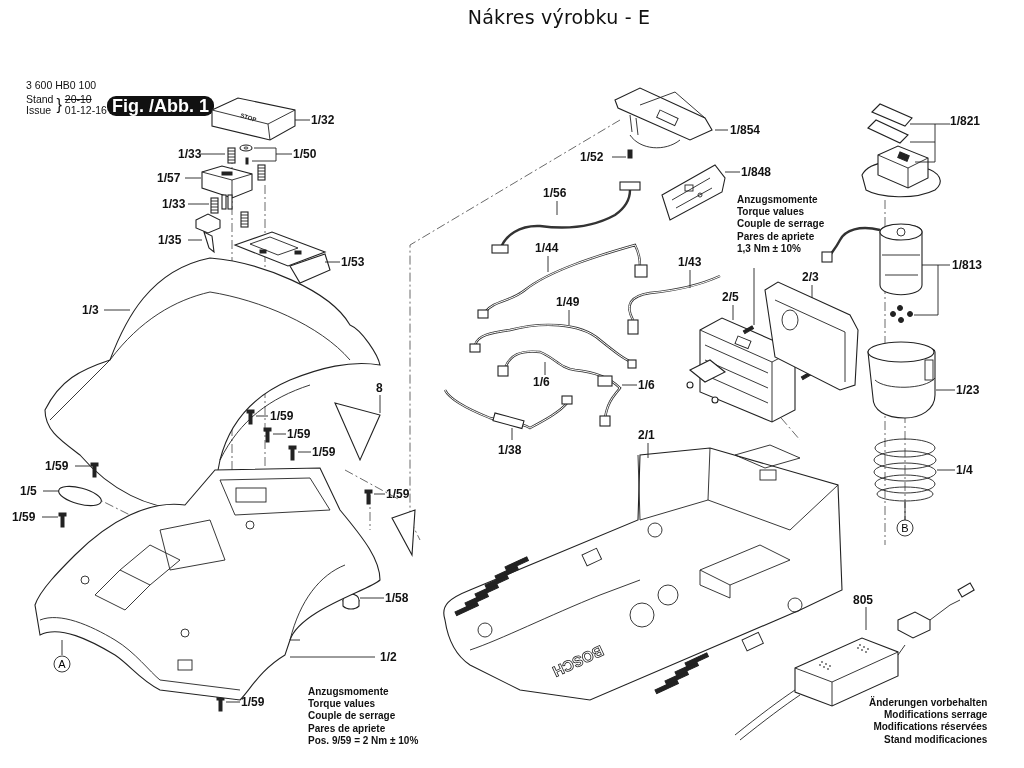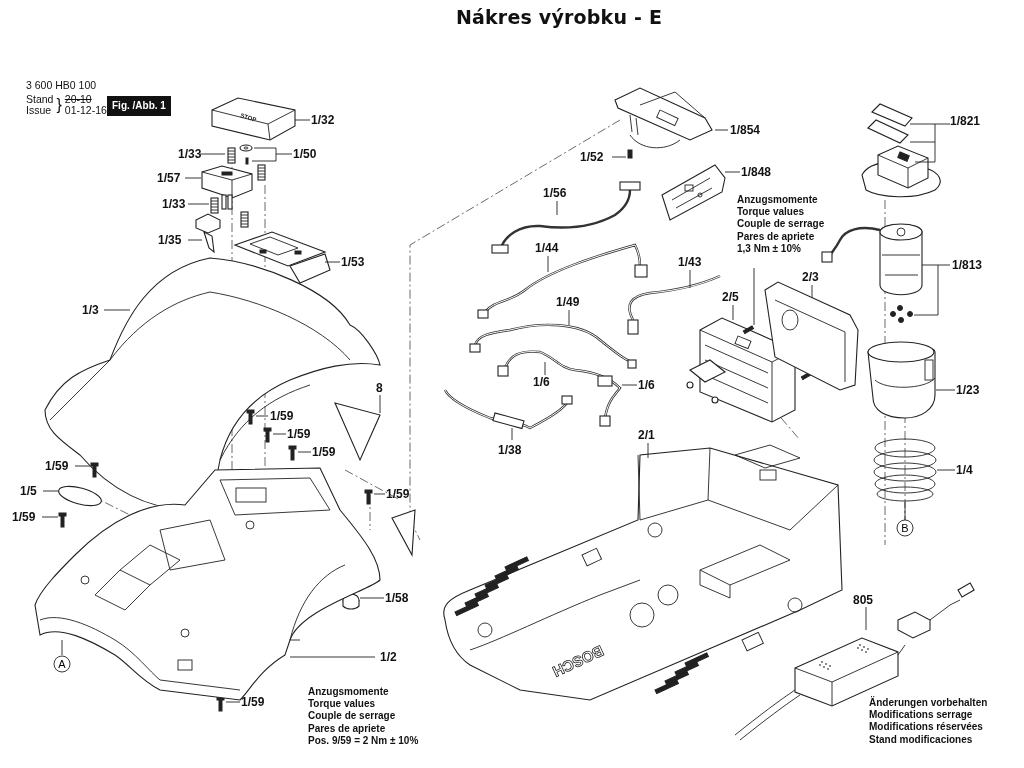--- a/index.html
+++ b/index.html
@@ -1,22 +1,22 @@
 <!DOCTYPE html>
 <html><head>
 <meta charset="utf-8">
 <style>
   html, body { margin:0; padding:0; background:#ffffff; }
   body { width:1024px; height:768px; position:relative; overflow:hidden; font-family:"Liberation Sans", sans-serif; color:#111; }
-  .page-title { position:absolute; left:0; width:1024px; top:6px; text-align:center; font-family:"DejaVu Sans", sans-serif; font-weight:bold; font-size:19px; letter-spacing:0.2px; padding-left:94px; box-sizing:border-box; }
+  .page-title { position:absolute; left:0; width:1024px; top:6px; text-align:center; font-family:"DejaVu Sans", sans-serif; font-weight:normal; font-size:19px; letter-spacing:0.2px; padding-left:94px; box-sizing:border-box; }
   .doc-meta { position:absolute; left:26px; top:80px; font-size:10.5px; line-height:11.5px; }
   .doc-meta .row { display:flex; align-items:center; }
   .doc-meta .brace { font-size:16px; margin:0 3px; line-height:10px; }
   .doc-meta .struck { text-decoration:line-through; }
-  .fig-badge { position:absolute; left:107px; top:96px; background:#111; color:#fff; font-weight:bold; font-size:10px; padding:2px 5px; line-height:16px; }
+  .fig-badge { position:absolute; left:107px; top:96px; background:#111; color:#fff; font-weight:bold; font-size:18px; padding:2px 5px; line-height:16px;border-radius:9px; }
   svg.drawing { position:absolute; left:0; top:0; }
   .lbl { font-family:"Liberation Sans", sans-serif; font-weight:bold; font-size:12px; fill:#111; }
   .note { position:absolute; font-size:10px; line-height:12.2px;font-weight:bold; }
   .note div { white-space:nowrap; }
   .part { fill:#fff; stroke:#222; stroke-width:1.1; }
   .thin { fill:none; stroke:#222; stroke-width:0.9; }
   .leader { stroke:#222; stroke-width:0.9; fill:none; }
   .dash { stroke:#444; stroke-width:0.8; fill:none; stroke-dasharray:9 3 2 3; }
   .dark { fill:#222; stroke:#222; }
   .cable { fill:none; stroke:#333; stroke-width:2.4; }
@@ -416,18 +416,18 @@
 </div>
 
 <div class="note" style="left:308px; top:686px;">
   <div>Anzugsmomente</div>
   <div>Torque values</div>
   <div>Couple de serrage</div>
   <div>Pares de apriete</div>
   <div>Pos.    9/59 = 2 Nm  ± 10%</div>
 </div>
 
-<div class="note" style="left:869px; top:697px;">
+<div class="note" style="left:869px; top:697px;text-align:right;">
   <div>Änderungen vorbehalten</div>
   <div>Modifications serrage</div>
   <div>Modifications réservées</div>
   <div>Stand modificaciones</div>
 </div>
 
 </body></html>

